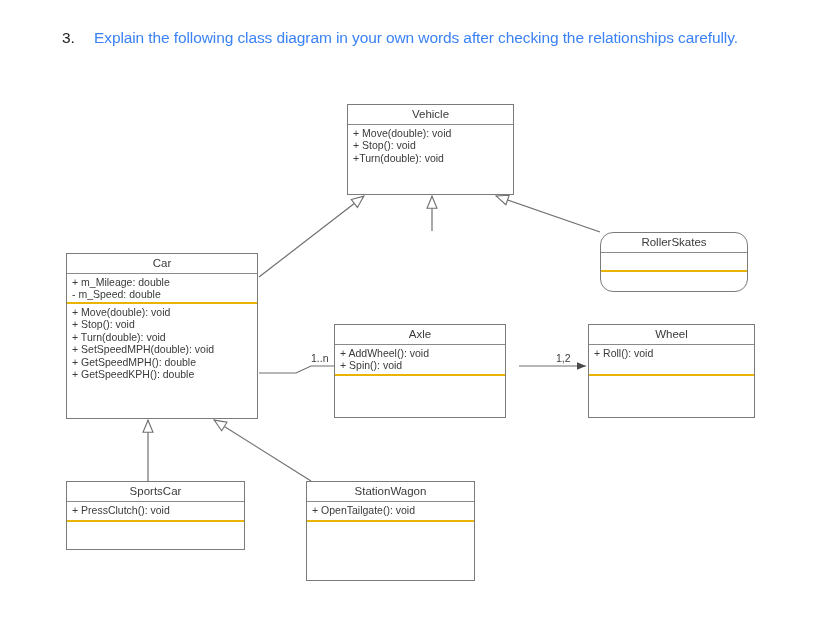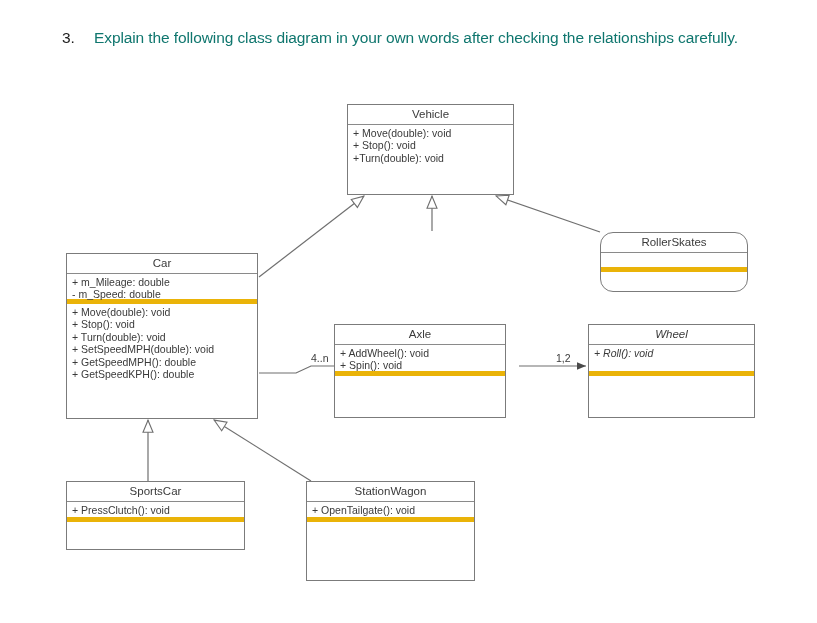--- a/index.html
+++ b/index.html
@@ -28,21 +28,21 @@
   }
   #question .q-num {
     width: 32px;
     flex: 0 0 32px;
     font-size: 15.5px;
     color: #1b1b1b;
     line-height: 1.55;
   }
   #question .q-text {
     font-size: 15.5px;
-    color: #0f766e;
+    color: #3b82f6;
     line-height: 1.55;
     letter-spacing: -0.1px;
   }
 
   
   #diagram {
     position: absolute;
     left: 0;
     top: 0;
     width: 817px;
@@ -70,21 +70,21 @@
     text-align: center;
     font-size: 11.5px;
     color: #3a3a3a;
     padding: 3px 2px 4px 2px;
     border-bottom: 1px solid #8a8a8a;
     white-space: nowrap;
   }
   .uml-compartment {
     box-sizing: border-box;
     padding: 2px 4px 2px 5px;
-    border-bottom: 5px solid #eab308;
+    border-bottom: 2px solid #eab308;
   }
   .uml-compartment.last {
     border-bottom: none;
   }
   .uml-compartment .member {
     font-size: 10.5px;
     color: #3a3a3a;
     line-height: 12.4px;
     white-space: nowrap;
   }
@@ -176,21 +176,21 @@
 
   <div class="uml-class" style="left:334px; top:324px; width:172px; height:94px;">
     <div class="uml-name">Axle</div>
     <div class="uml-compartment" style="height:31px;">
       <div class="member">+ AddWheel(): void</div>
       <div class="member">+ Spin(): void</div>
     </div>
     <div class="uml-compartment last" style="height:41px;"></div>
   </div>
 
-  <div class="uml-class" style="left:588px; top:324px; width:167px; height:94px;font-style:italic;">
+  <div class="uml-class" style="left:588px; top:324px; width:167px; height:94px;">
     <div class="uml-name">Wheel</div>
     <div class="uml-compartment" style="height:31px;">
       <div class="member">+ Roll(): void</div>
     </div>
     <div class="uml-compartment last" style="height:41px;"></div>
   </div>
 
   <div class="uml-class" style="left:66px; top:481px; width:179px; height:69px;">
     <div class="uml-name">SportsCar</div>
     <div class="uml-compartment" style="height:20px;">
@@ -200,17 +200,17 @@
   </div>
 
   <div class="uml-class" style="left:306px; top:481px; width:169px; height:100px;">
     <div class="uml-name">StationWagon</div>
     <div class="uml-compartment" style="height:20px;">
       <div class="member">+ OpenTailgate(): void</div>
     </div>
     <div class="uml-compartment last" style="height:46px;"></div>
   </div>
 
-  <div class="mult-label" style="left:311px; top:352px;">4..n</div>
+  <div class="mult-label" style="left:311px; top:352px;">1..n</div>
 
   <div class="mult-label" style="left:556px; top:352px;">1,2</div>
 
 </div>
 
 </body></html>

